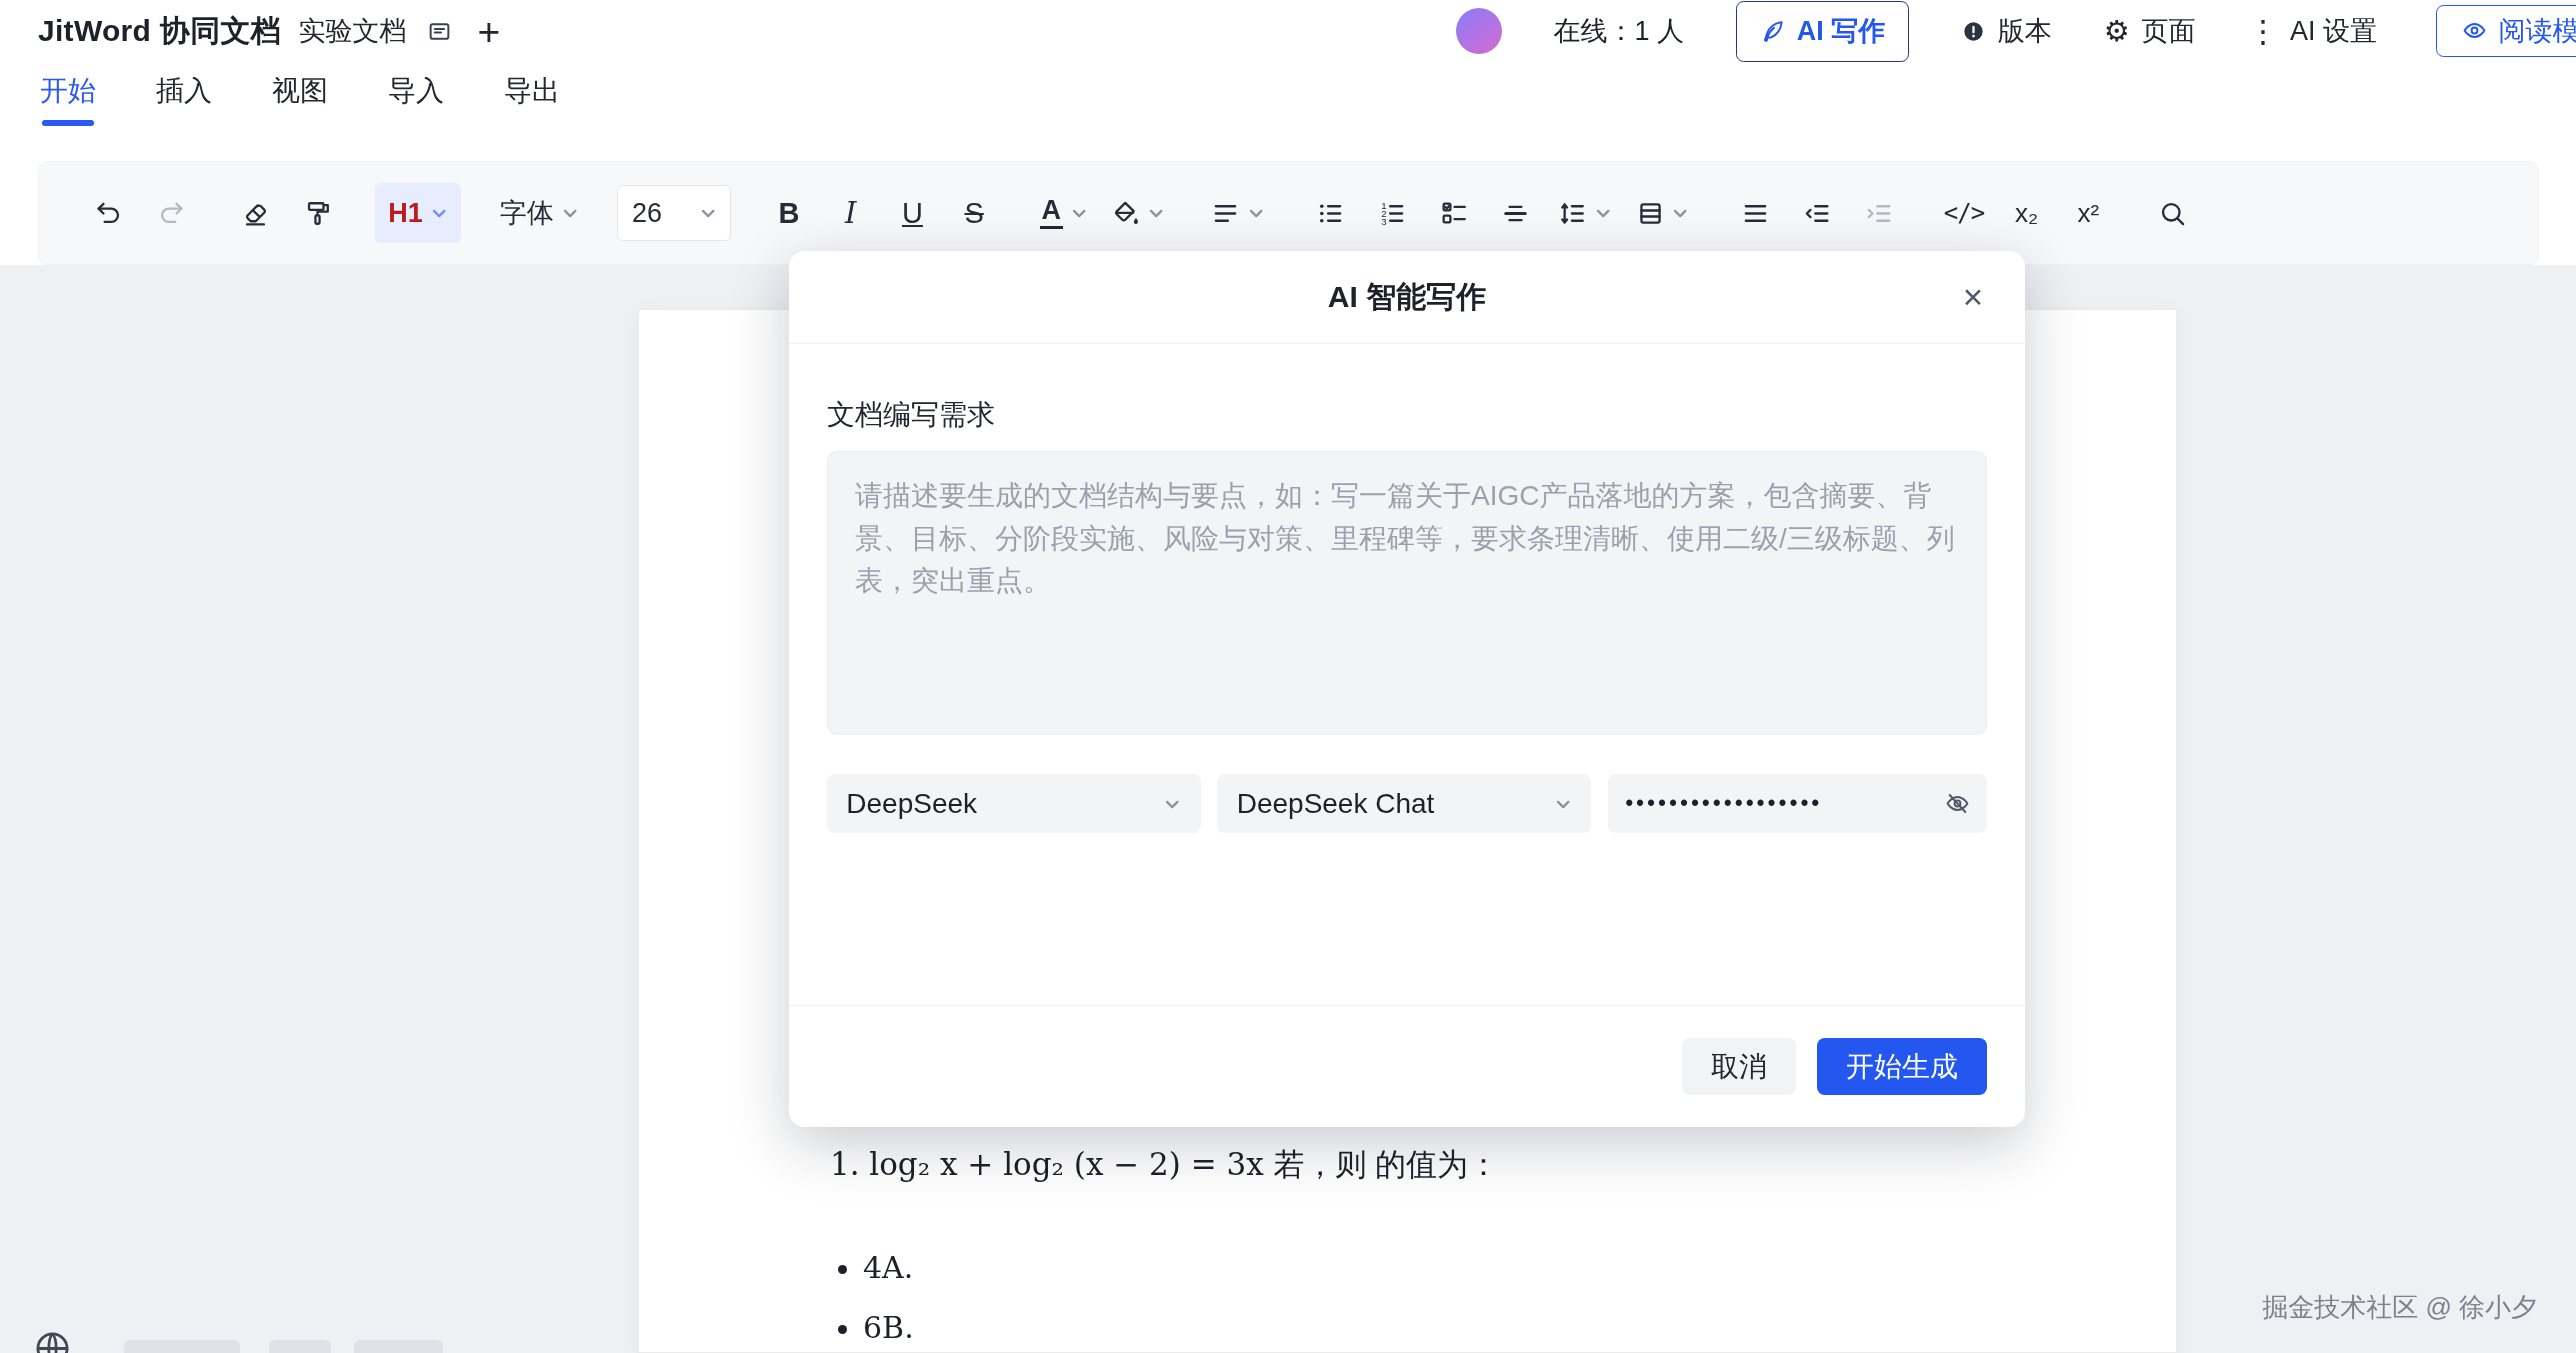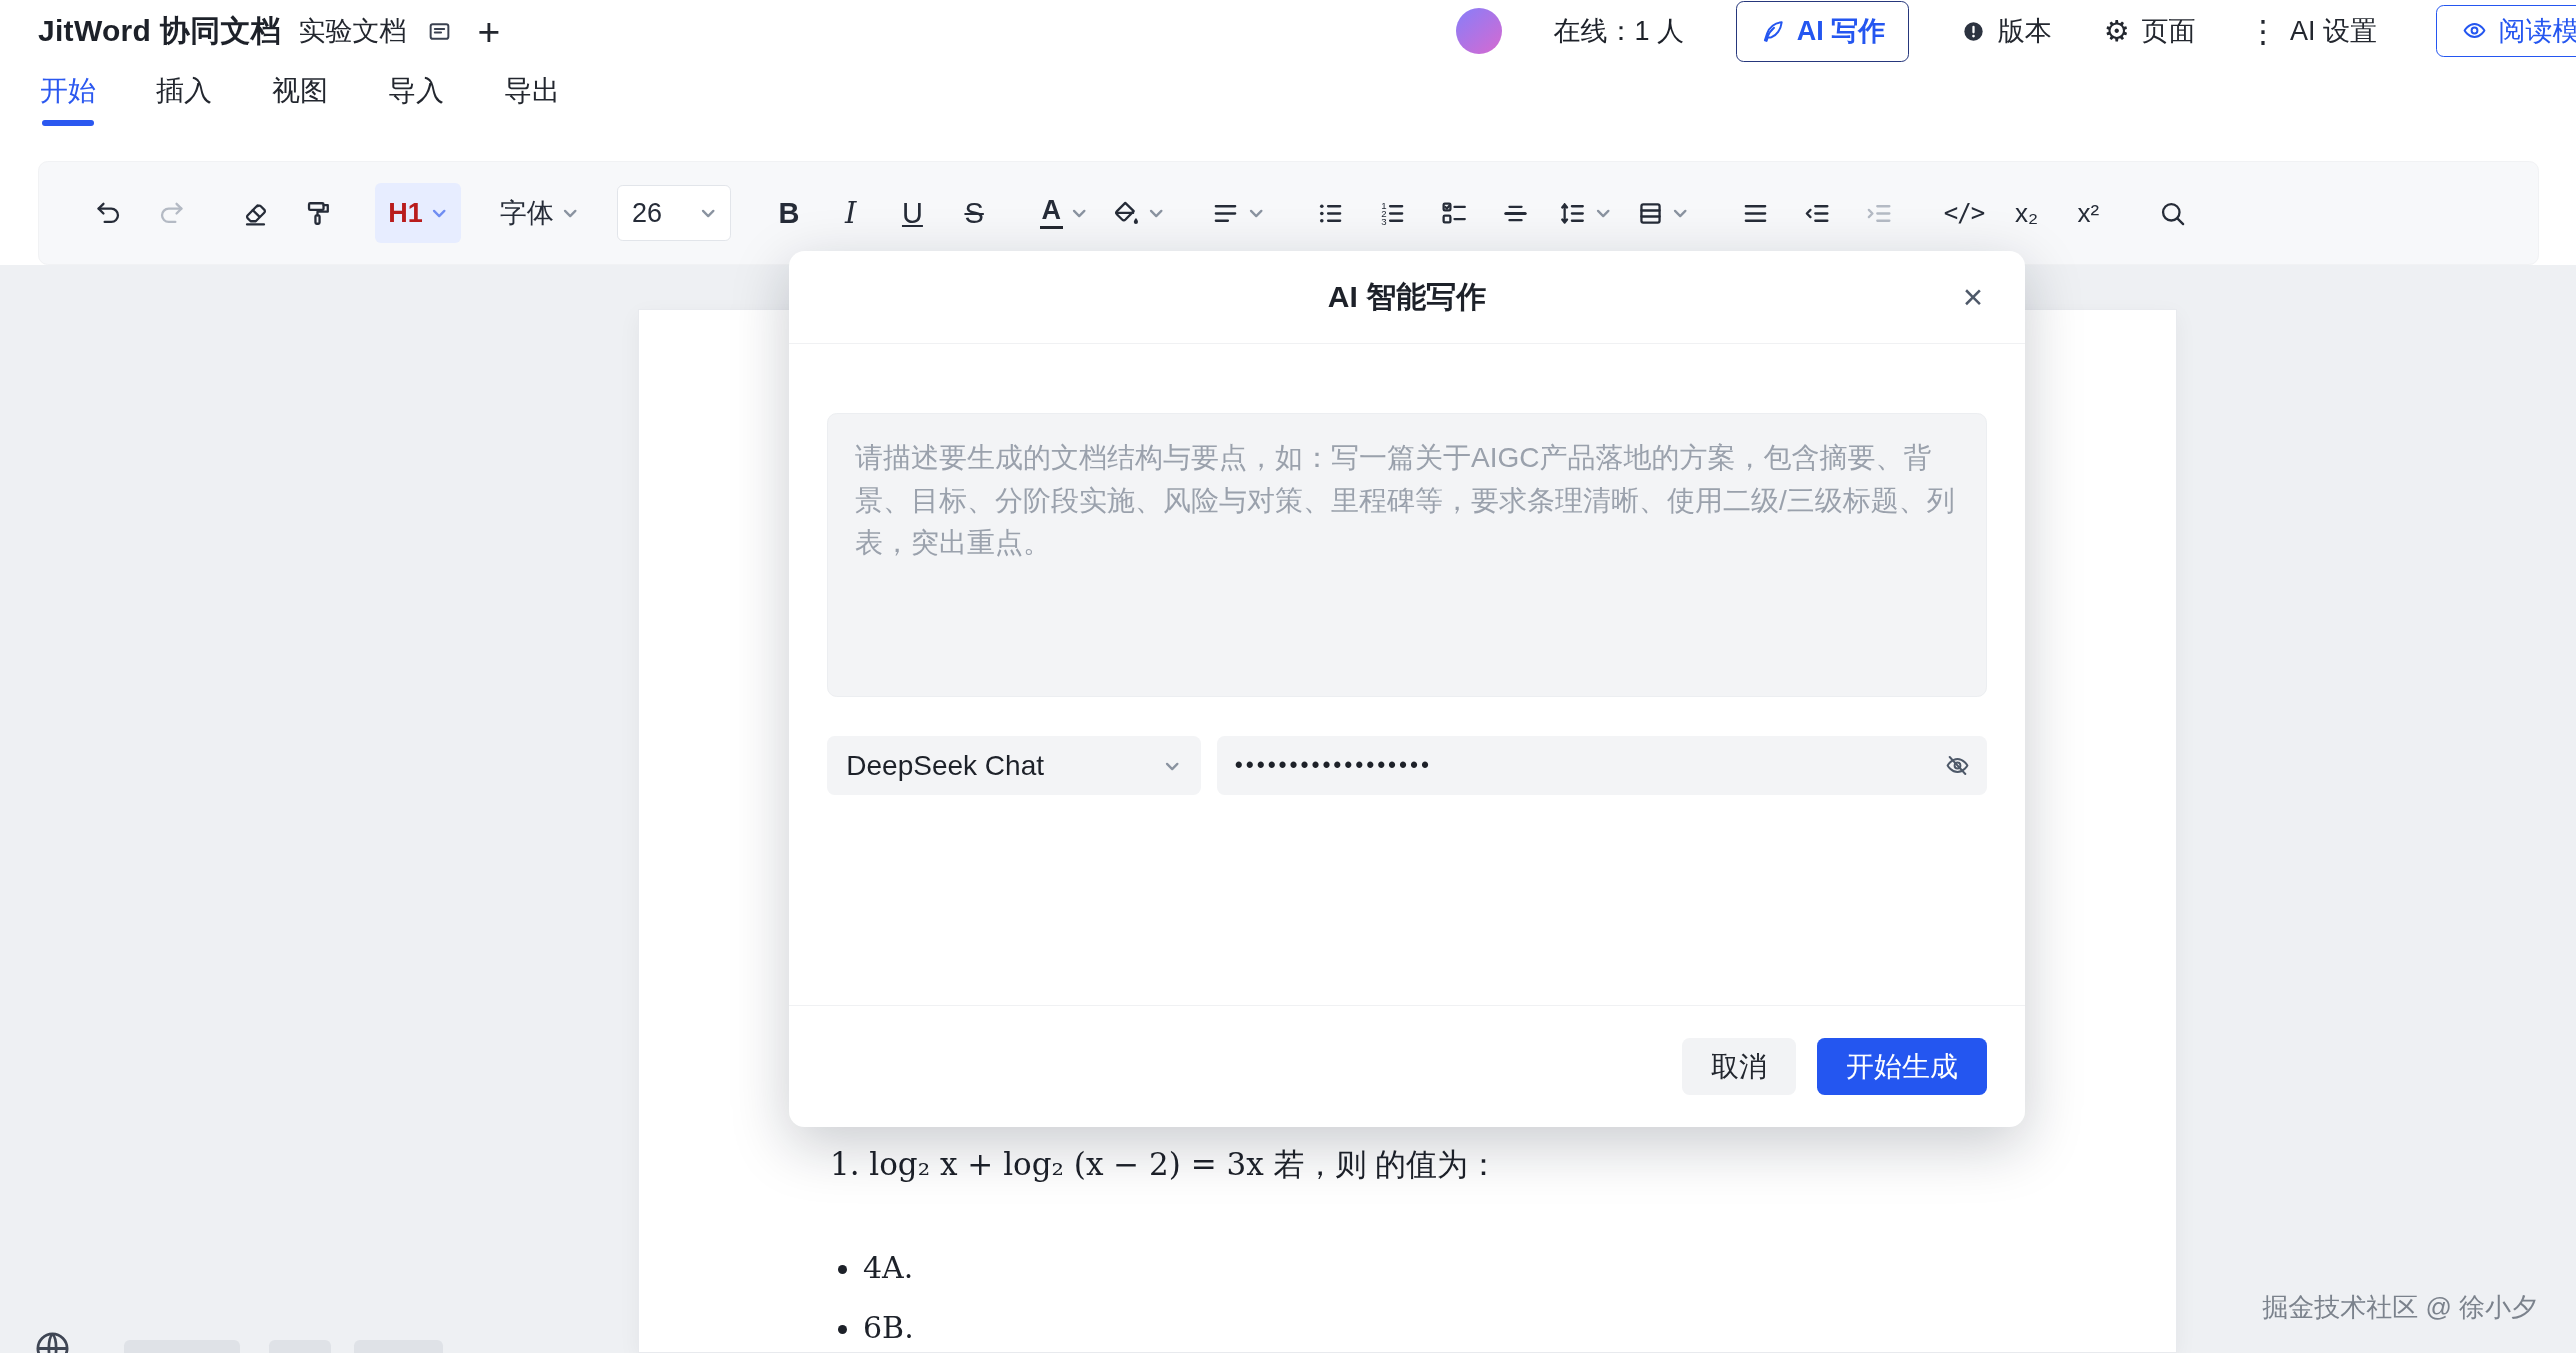--- a/index.html
+++ b/index.html
@@ -355,22 +355,29 @@
 <div class="pill pill3"></div>
 
 <div class="watermark">掘金技术社区 @ 徐小夕</div>
 
 <div class="modal">
   <div class="modal-header">
     <span>AI 智能写作</span>
     <div class="modal-close">×</div>
   </div>
   <div class="modal-body">
+    <div class="field-label">文档编写需求</div>
     <textarea class="ta" placeholder="请描述要生成的文档结构与要点，如：写一篇关于AIGC产品落地的方案，包含摘要、背景、目标、分阶段实施、风险与对策、里程碑等，要求条理清晰、使用二级/三级标题、列表，突出重点。" style=""></textarea>
     <div class="row1">
+      <div class="select w1">
+        <span>DeepSeek</span>
+        <svg class="chev" viewBox="0 0 16 16">
+            <path d="M3.5 6l4.5 4.5L12.5 6"></path>
+          </svg>
+      </div>
       <div class="select w1">
         <span>DeepSeek Chat</span>
         <svg class="chev" viewBox="0 0 16 16">
             <path d="M3.5 6l4.5 4.5L12.5 6"></path>
           </svg>
       </div>
       <div class="keyfield grow">
         <span class="keymask">••••••••••••••••••</span>
         <span class="eye-btn">
           <svg class="ic ic-sm" viewBox="0 0 24 24">

